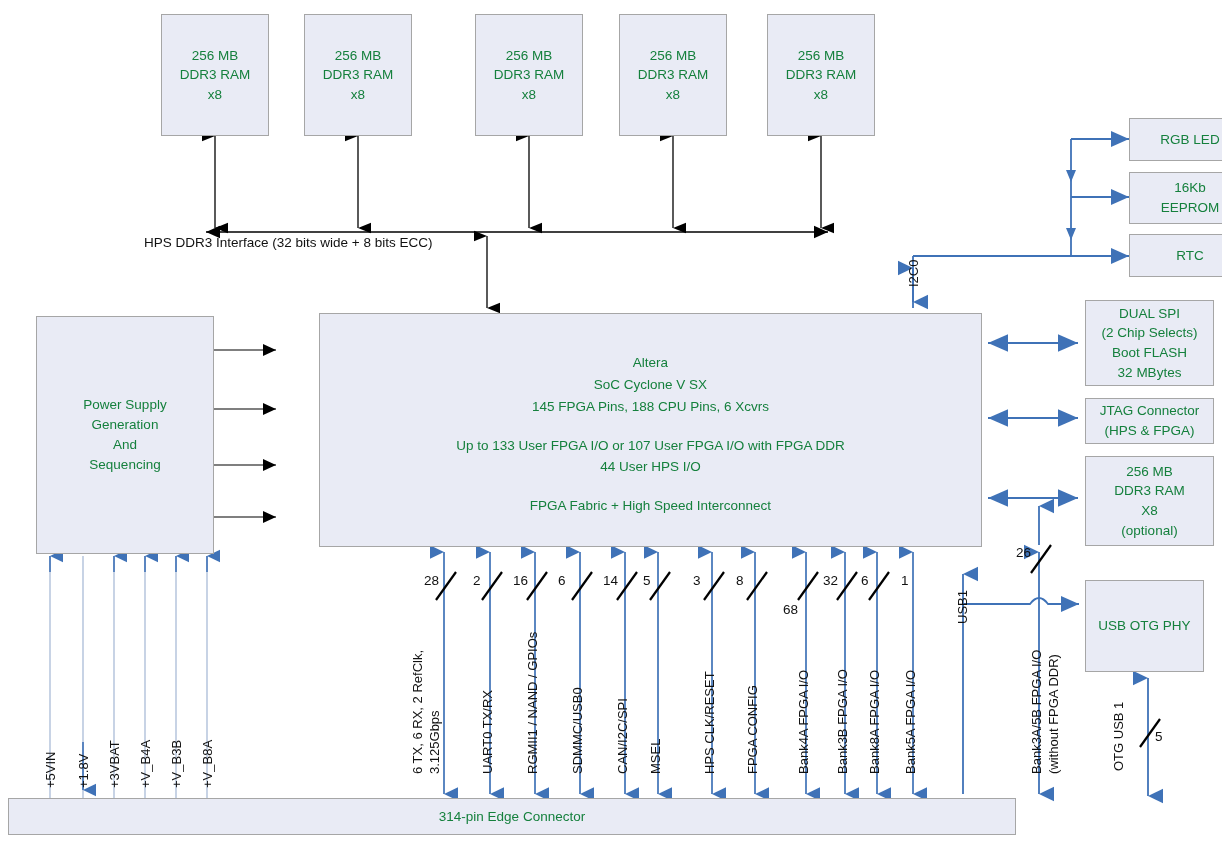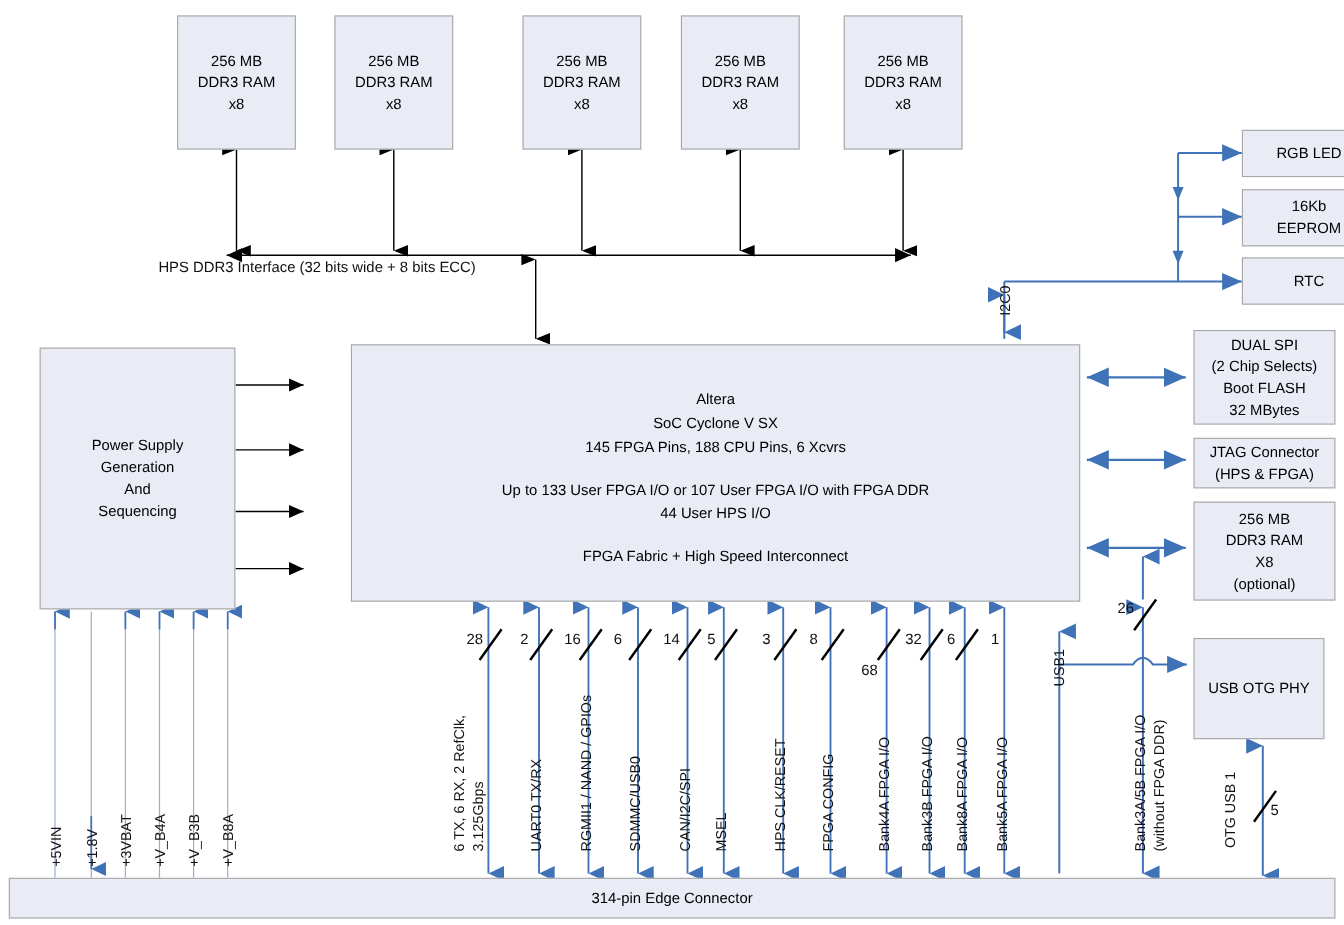--- a/index.html
+++ b/index.html
@@ -4,34 +4,34 @@
 <style>
   html,body{margin:0;padding:0;background:#ffffff;}
   body{width:1222px;height:841px;position:relative;overflow:hidden;
        font-family:"Liberation Sans","DejaVu Sans",sans-serif;color:#111;}
   #canvas{position:absolute;left:0;top:0;width:1222px;height:841px;}
   svg.wires{position:absolute;left:0;top:0;width:1222px;height:841px;pointer-events:none;}
 
   .box{position:absolute;background:#e9ebf5;border:1px solid #a6a6a6;
        box-sizing:border-box;display:flex;flex-direction:column;
        align-items:center;justify-content:center;text-align:center;
-       font-size:13.5px;line-height:1.45;color:#000000;}
+       font-size:13.5px;line-height:1.45;color:#15803d;}
   .box .ln{display:block;white-space:nowrap;}
 
   .ram-box{width:108px;height:122px;font-size:13.5px;}
   .periph{width:122px;height:auto;font-size:13.5px;}
 
   .psu{left:36px;top:316px;width:178px;height:238px;font-size:13.5px;line-height:1.5;}
 
   .soc{left:319px;top:313px;width:663px;height:234px;
        justify-content:flex-start;padding-top:38px;font-size:13.5px;line-height:1.62;}
   .soc .grp{margin-bottom:17px;}
   .soc .grp:last-child{margin-bottom:0;}
 
-  .edge{left:8px;top:798px;width:1206px;height:37px;font-size:13.5px;}
+  .edge{left:8px;top:798px;width:1008px;height:37px;font-size:13.5px;}
 
   .lbl{position:absolute;font-size:13px;color:#111;white-space:nowrap;line-height:1.25;}
   .vlbl{position:absolute;font-size:13px;color:#111;white-space:nowrap;
         transform-origin:0 0;transform:rotate(-90deg);line-height:1.3;}
   .vlbl2{position:absolute;font-size:13px;color:#111;white-space:nowrap;
          transform-origin:0 0;transform:rotate(-90deg);line-height:1.28;text-align:left;}
   .bw{position:absolute;font-size:13.5px;color:#111;white-space:nowrap;}
   .ddrlbl{left:144px;top:235px;font-size:13.5px;}
 </style>
 </head>

